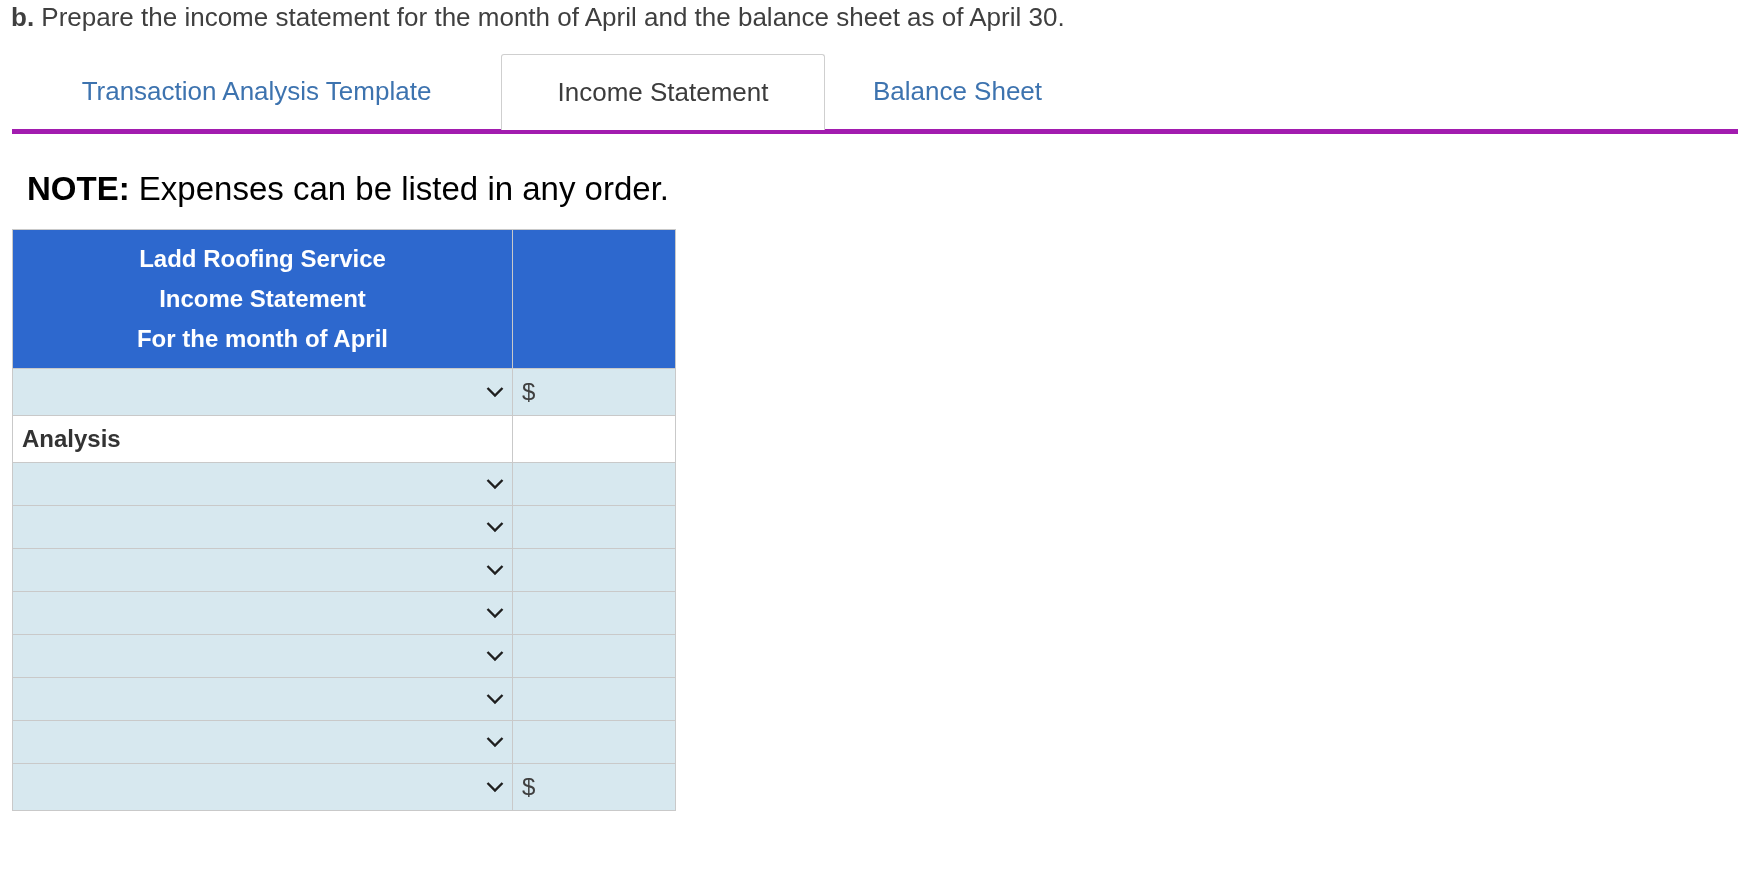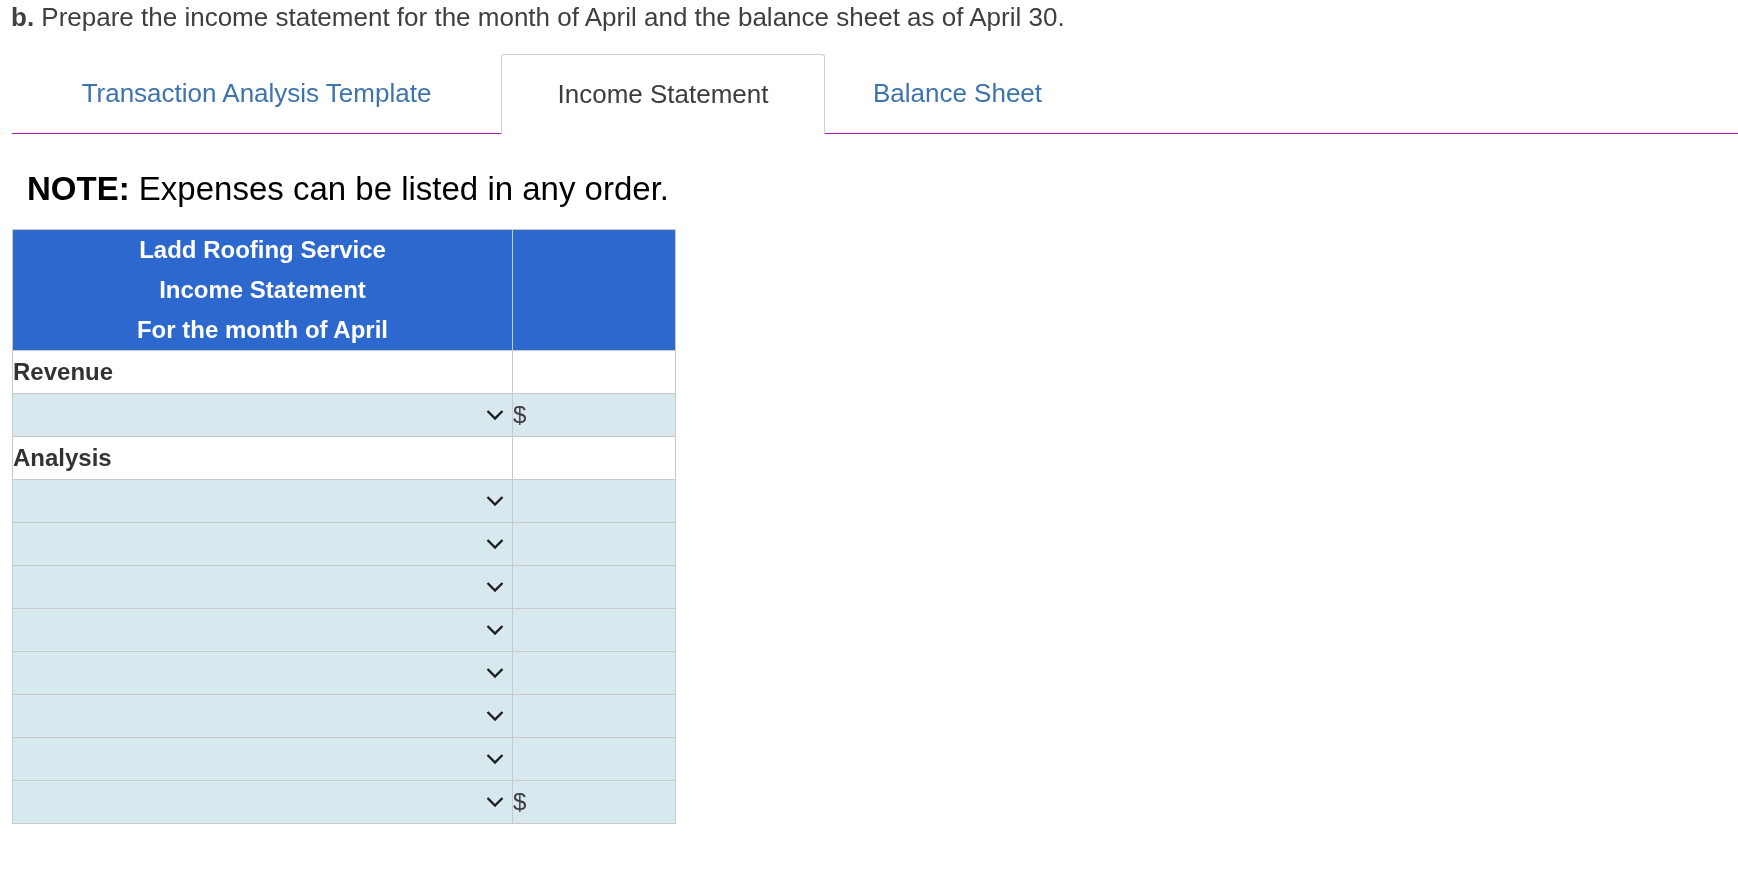--- a/index.html
+++ b/index.html
@@ -14,21 +14,21 @@
   .prompt {
     margin: 0 0 0 11px;
     font-size: 26px; line-height: 34px; color: #3f3f3f;
   }
   .prompt .b { font-weight: 700; }
 
   
   .tabs {
     display: flex; align-items: stretch;
     height: 80px; margin: 20px 0 0 12px;
-    border-bottom: 1px solid #a21caf;
+    border-bottom: 5px solid #a21caf;
   }
   .tab {
     display: flex; align-items: center; justify-content: center;
     font-size: 26px; cursor: pointer; white-space: nowrap;
   }
   .tab.inactive { color: #3d73af; }
   .tab.active {
     color: #3c3c3c; background: #ffffff;
     border: 1px solid #cfcfcf; border-bottom: none;
     border-radius: 3px 3px 0 0;
@@ -47,21 +47,21 @@
   .note .b { font-weight: 700; }
 
   
   table.stmt {
     margin: 24px 0 0 12px;
     border-collapse: collapse; table-layout: fixed;
     width: 663px;
   }
   table.stmt td {
     border: 1px solid #c9c9c9;
-    height: 43px; padding: 0; vertical-align: middle;
+    height: 43px; padding: 9px; vertical-align: middle;
     font-size: 24px;
   }
   
   td.hdr {
     border: none; background: #2d68ce; height: 120px;
   }
   .hdr-line {
     text-align: center; color: #ffffff; font-weight: 700;
     font-size: 24px; line-height: 40px;
   }
@@ -119,24 +119,20 @@
       <td class="hdr">
         <div class="hdr-line">Ladd Roofing Service</div>
         <div class="hdr-line">Income Statement</div>
         <div class="hdr-line">For the month of April</div>
       </td>
       <td class="hdr"></td>
     </tr>
   </thead>
   <tbody>
     <tr>
-      <td class="label-cell">Revenue</td>
-      <td class="white-cell"></td>
-    </tr>
-    <tr>
       <td class="select-cell">
         <svg class="chev" viewBox="0 0 18 11">
             <polyline points="1.5,1.5 9,9 16.5,1.5" fill="none" stroke="#1f1f1f" stroke-width="2.4"></polyline>
           </svg>
       </td>
       <td class="amount-cell">
         <span>$</span>
       </td>
     </tr>
     <tr>

